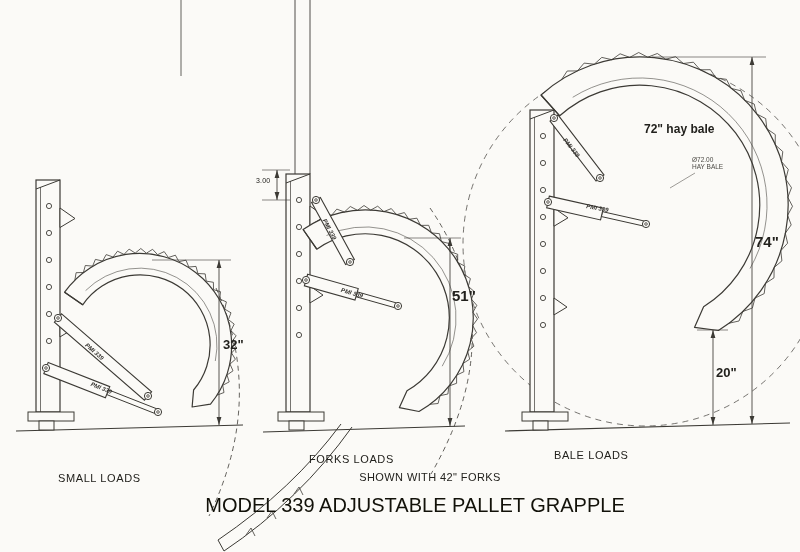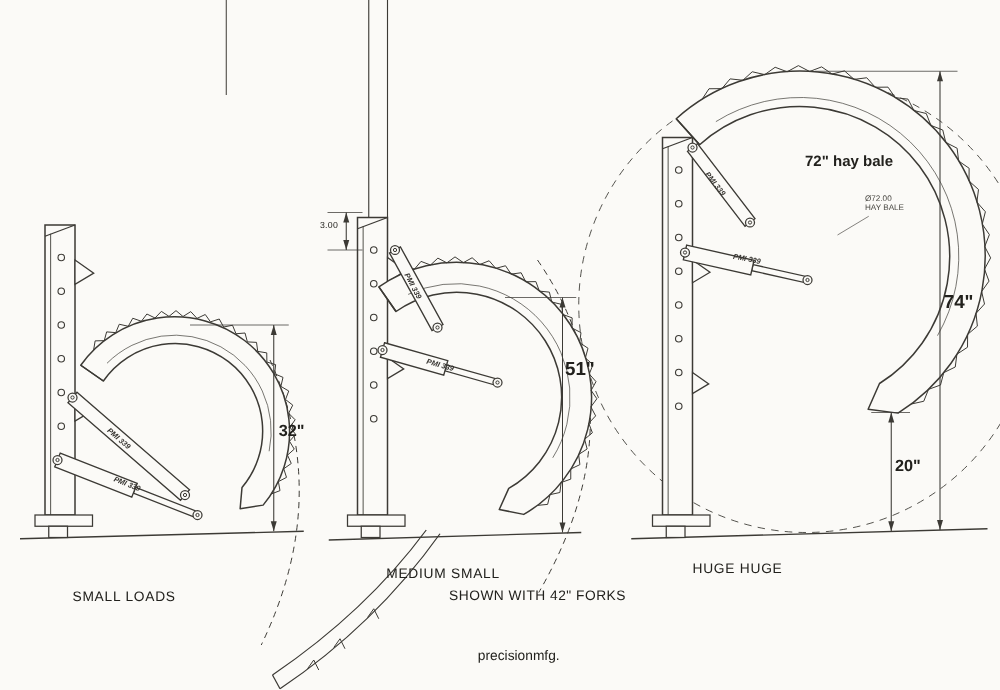--- a/index.html
+++ b/index.html
@@ -163,18 +163,18 @@
   </div>
 
   <div class="t armlabel" style="left:88px;top:342px;transform:rotate(41deg)">PMI 339</div>
   <div class="t armlabel" style="left:92px;top:381px;transform:rotate(22deg)">PMI 339</div>
   <div class="t armlabel" style="left:327px;top:218px;transform:rotate(62deg)">PMI 339</div>
   <div class="t armlabel" style="left:342px;top:287px;transform:rotate(16deg)">PMI 339</div>
   <div class="t armlabel" style="left:567px;top:137px;transform:rotate(52deg)">PMI 339</div>
   <div class="t armlabel" style="left:587px;top:203px;transform:rotate(11deg)">PMI 339</div>
 
   <div class="t viewlabel" style="left:58px;top:472px">SMALL LOADS</div>
-  <div class="t viewlabel" style="left:309px;top:453px">MEDIUM SMALL</div>
-  <div class="t viewlabel" style="left:554px;top:449px">HUGE HUGE</div>
+  <div class="t viewlabel" style="left:309px;top:453px">FORKS LOADS</div>
+  <div class="t viewlabel" style="left:554px;top:449px">BALE LOADS</div>
 
   <div id="forks-note" class="t centerblock">SHOWN WITH 42" FORKS</div>
-  <div id="brand-line" class="t centerblock">precisionmfg.</div>
+  <div id="main-title" class="t centerblock">MODEL 339 ADJUSTABLE PALLET GRAPPLE</div>
 </div>
 
 </body></html>

